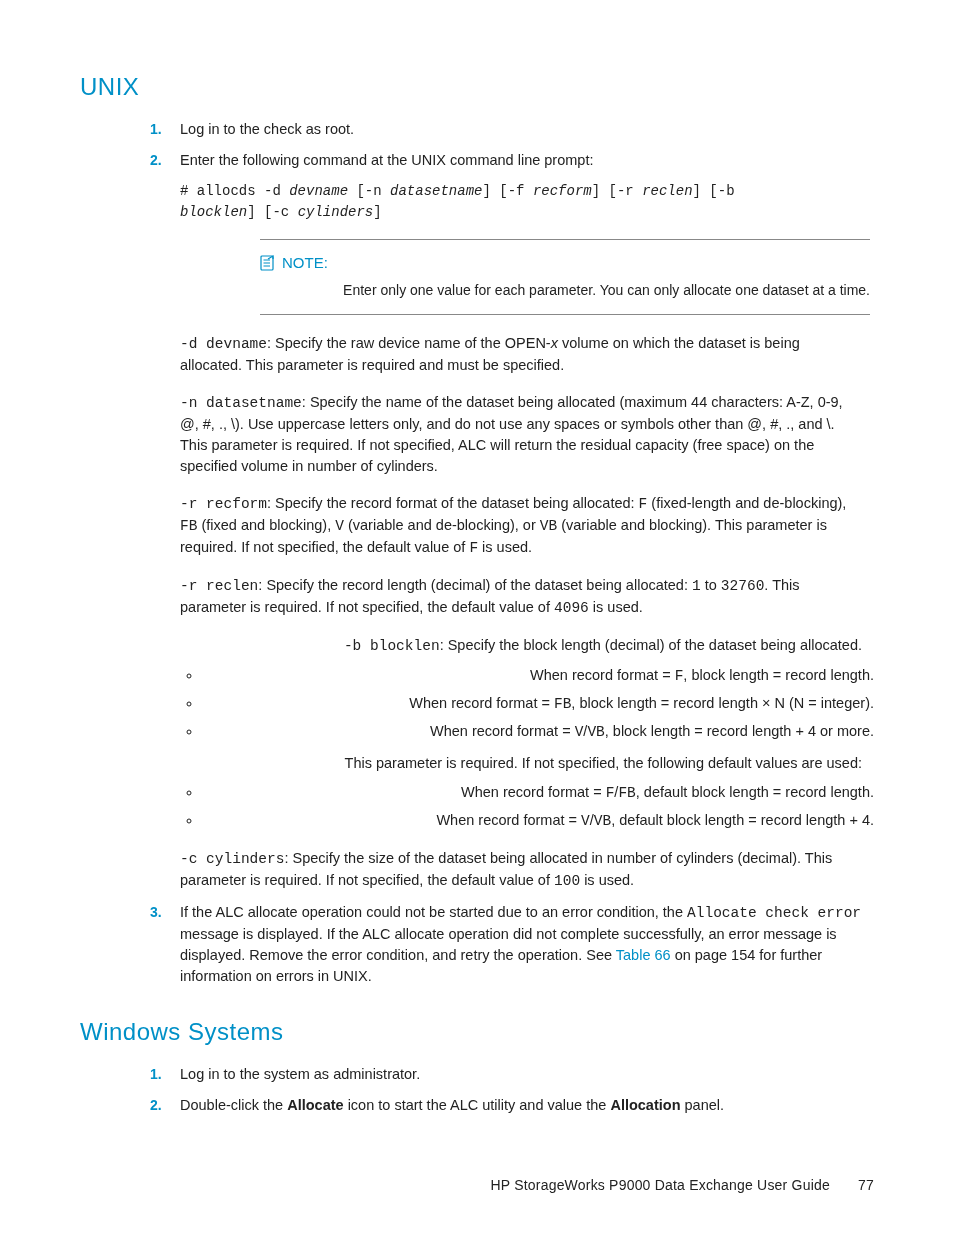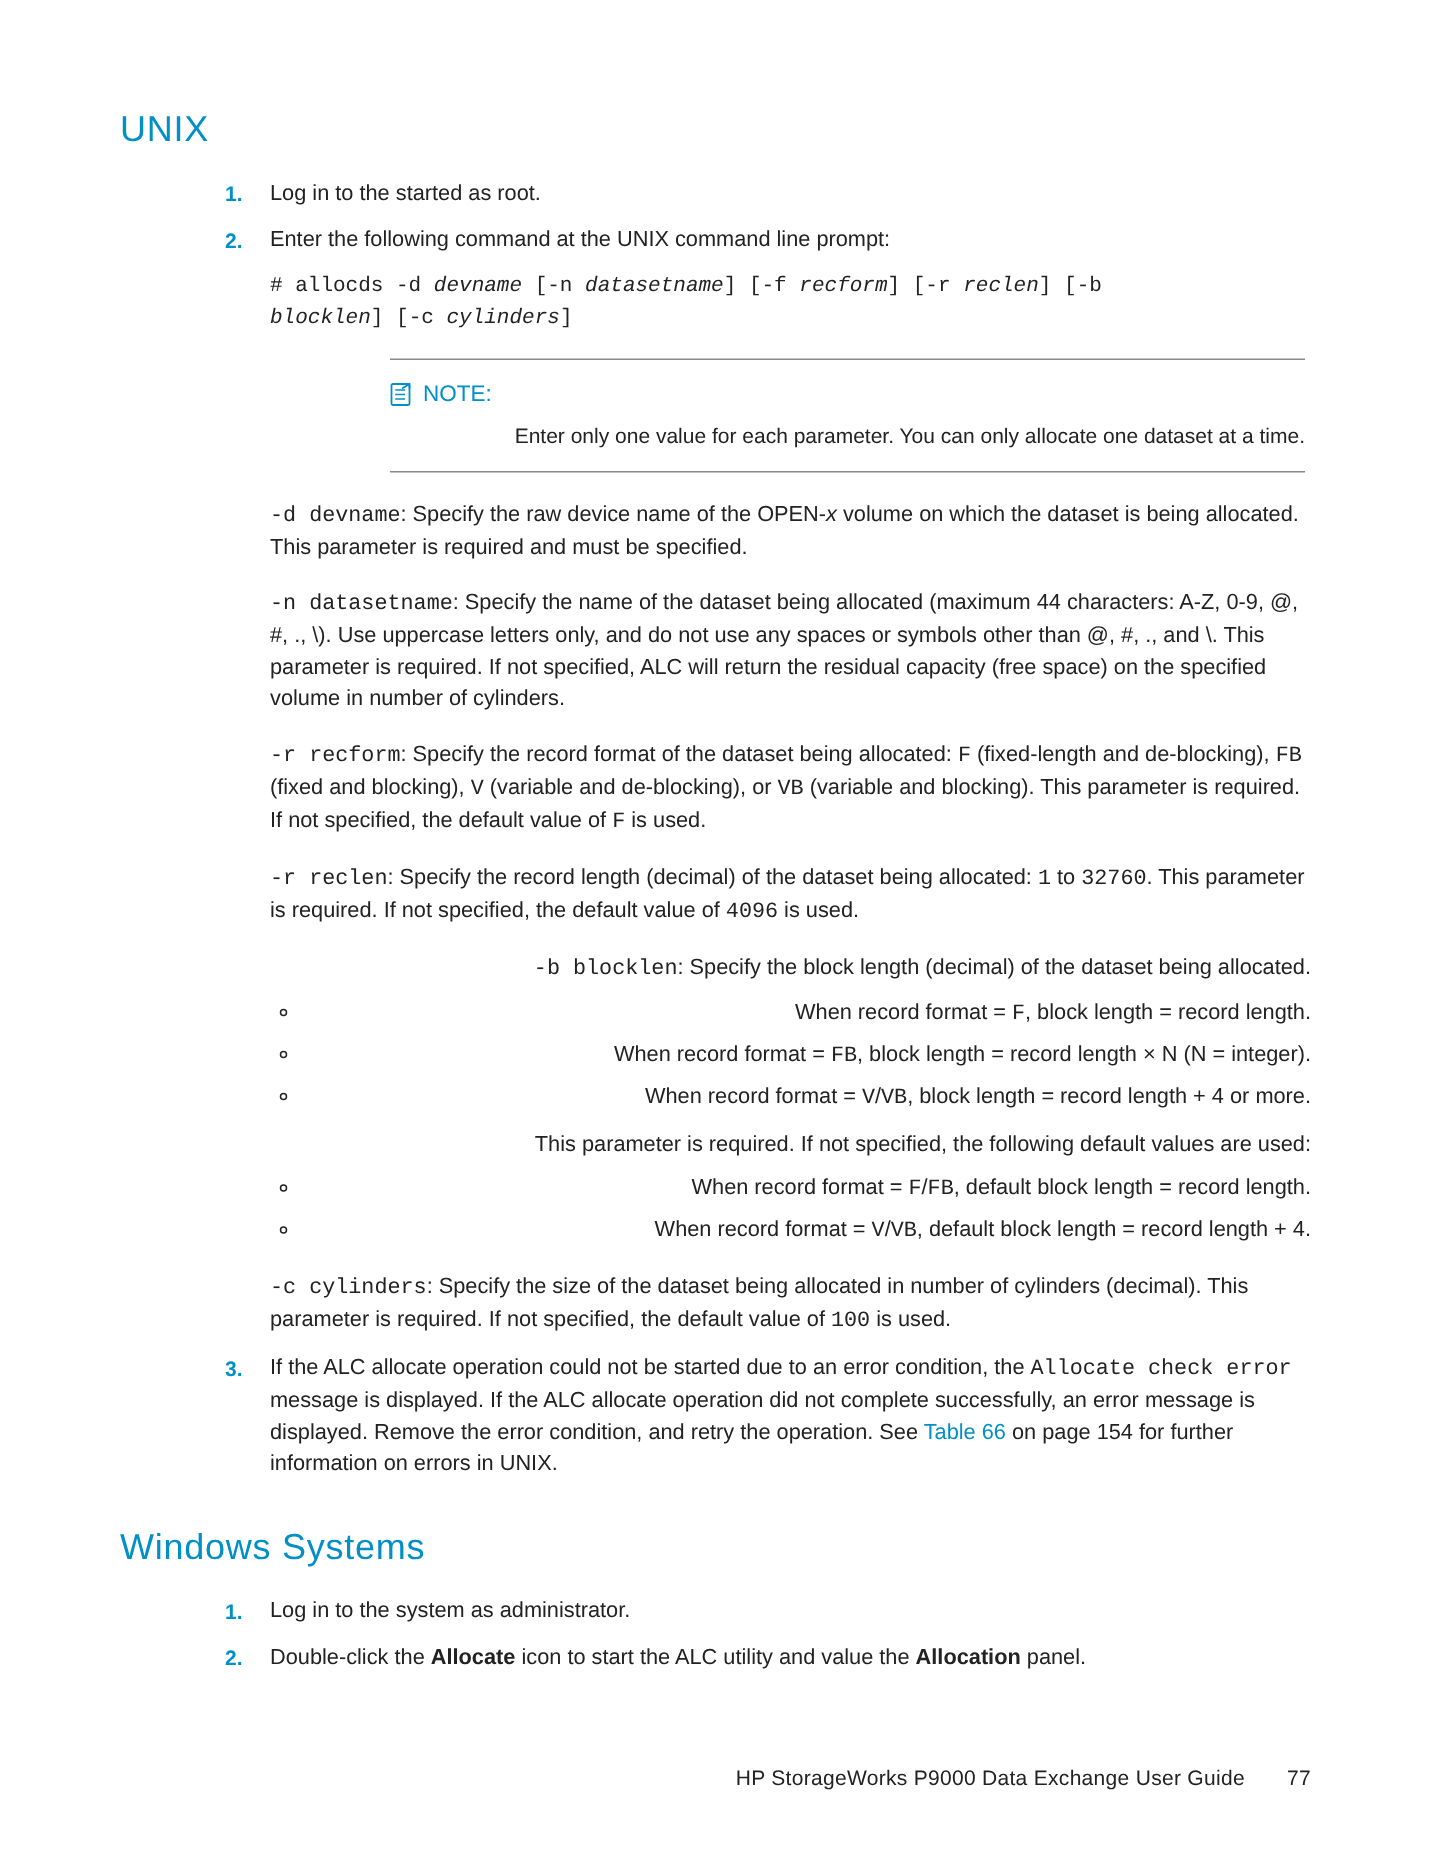--- a/index.html
+++ b/index.html
@@ -74,21 +74,21 @@
     display: flex;
     align-items: center;
     gap: 6px;
   }
   .note-hd .nicon {
     width: 16px; height: 16px;
     display: inline-block;
   }
   .note-body { font-size: 14px; }
   .param-block { margin: 0 0 16px 100px; }
-  .param-block p { margin: 0 0 6px 0; }
+  .param-block p { margin: 0 12px 6px 0; }
   .mono { font-family: "Courier New", monospace; }
   .it { font-style: italic; }
   ul.bullets {
     margin: 8px 0 10px 0;
     padding-left: 22px;
   }
   ul.bullets li { margin-bottom: 6px; }
   .inline-link { color: #0090c7; text-align: center; }
   .footer {
     position: absolute;
@@ -103,21 +103,21 @@
 </head>
 <body>
 
 <div class="page">
 
   <h2 class="section">UNIX</h2>
 
 
   <ol class="steps">
     <li>
-      <span>Log in to the started as root.</span>
+      <span>Log in to the check as root.</span>
     </li>
     <li>
       <span>Enter the following command at the UNIX command line prompt:</span>
       <div class="codeblock">
         <span># allocds -d </span><i>devname</i><span> [-n </span><i>datasetname</i><span>] [-f </span><i>recform</i><span>] [-r </span><i>reclen</i><span>] [-b</span><br>
         <i>blocklen</i><span>] [-c </span><i>cylinders</i><span>]</span>
       </div>
 
       
       <div class="note-box">

